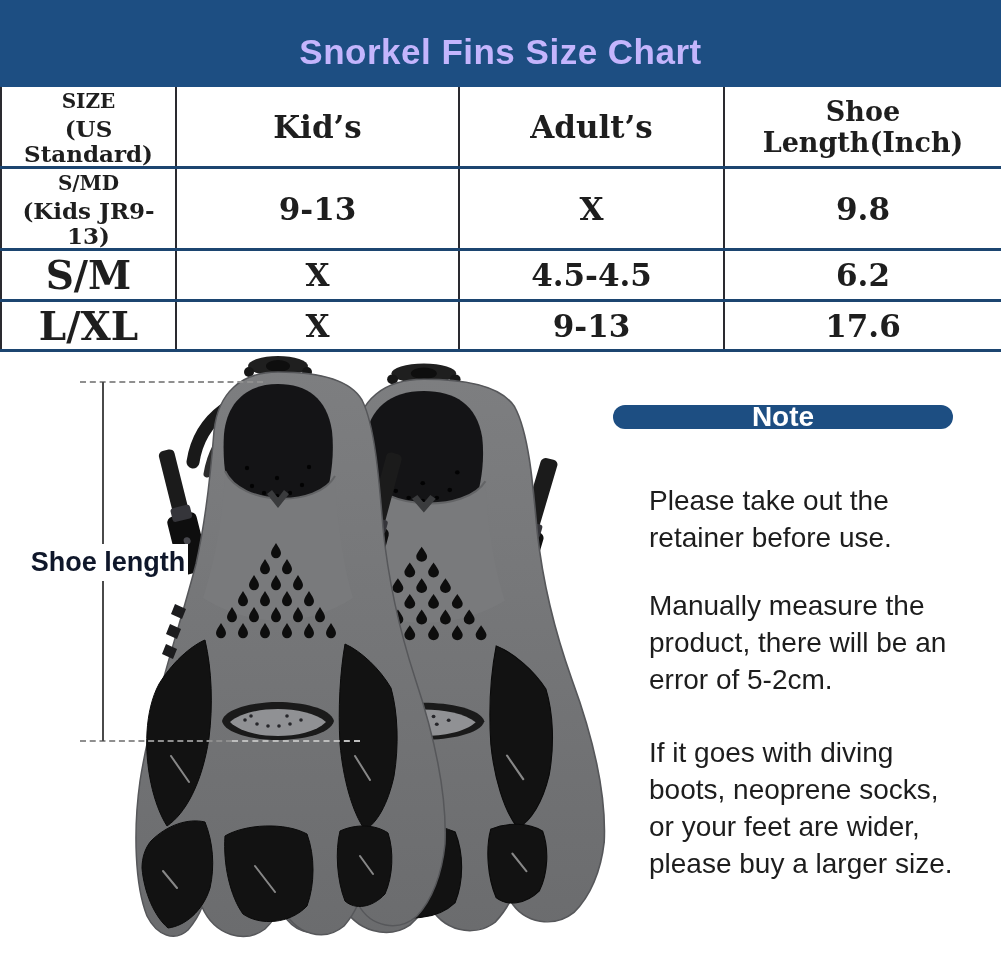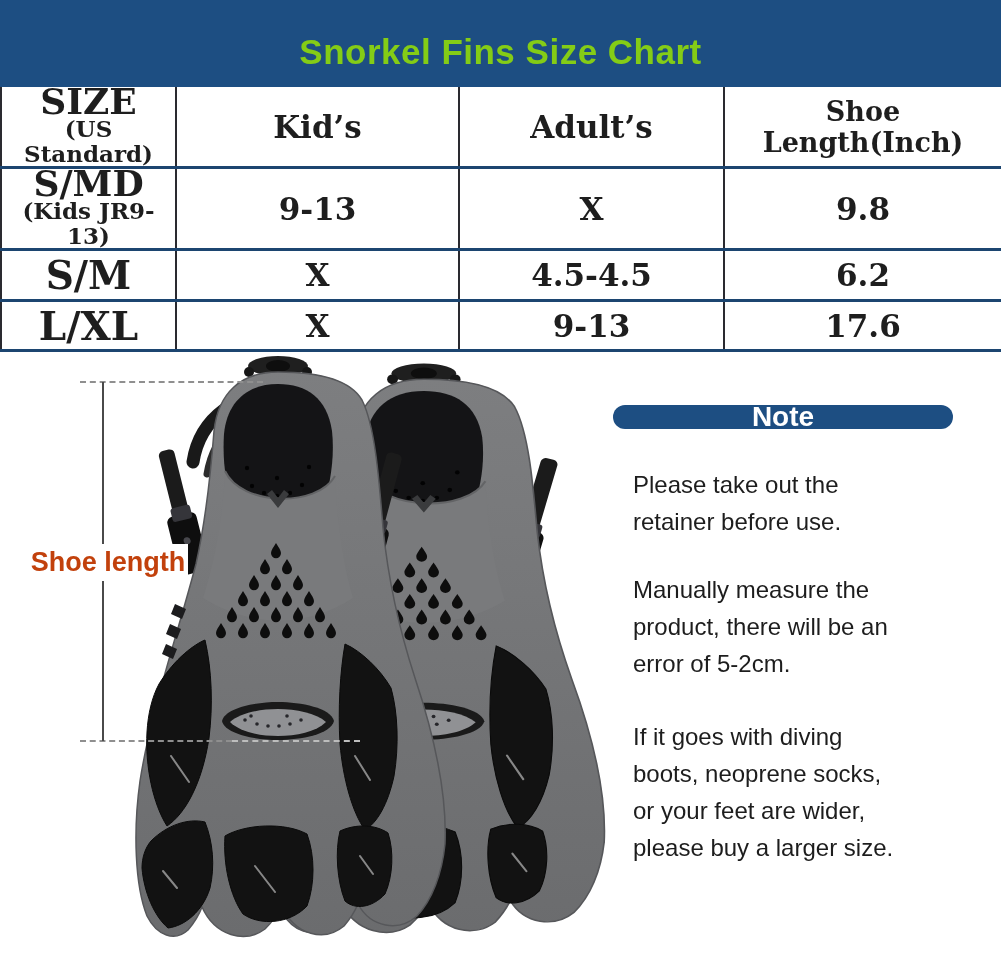--- a/index.html
+++ b/index.html
@@ -6,69 +6,69 @@
   .page{
     position:relative;width:1001px;height:961px;background:#ffffff;
     font-family:"Liberation Sans",sans-serif;overflow:hidden;
   }
   
   .banner{
     position:absolute;left:0;top:0;width:1001px;height:87px;
     background:#1d4e82;display:flex;align-items:center;justify-content:center;
   }
   .banner-title{
-    color:#84cc16;font-size:35px;font-weight:bold;letter-spacing:.5px;margin-top:16px;
+    color:#c4b5fd;font-size:35px;font-weight:bold;letter-spacing:.5px;margin-top:16px;
   }
   
   table.size-table{
     position:absolute;left:0;top:87px;width:1001px;
     border-collapse:collapse;table-layout:fixed;
     font-family:"DejaVu Serif","Liberation Serif",serif;color:#1e1e1e;
   }
   table.size-table td,table.size-table th{
     border-left:2px solid #2a2a30;border-right:2px solid #2a2a30;
     border-top:3px solid #1c4570;border-bottom:3px solid #1c4570;
     text-align:center;vertical-align:middle;padding:0;font-weight:bold;
   }
   table.size-table tr.head th{border-top:none;height:45px;}
   table.size-table tr.r1 td{height:48px;}
   table.size-table tr.r2 td{height:48px;}
   table.size-table tr.r3 td{height:47px;}
   .col-head{font-size:31px;}
   .col-head-shoe{font-size:27px;border-radius:24px;}
-  .size-main{font-size:36px;line-height:29px;}
+  .size-main{font-size:20px;line-height:29px;}
   .size-sub{font-size:23px;line-height:25px;}
   .size-big{font-size:39px;}
   .data-cell{font-size:31px;}
   
   .fins{position:absolute;left:55px;top:336px;}
   
   .dash-top{position:absolute;left:80px;top:381px;width:183px;height:0;
     border-top:2px dashed #8f8f8f;}
   .dash-bottom-a{position:absolute;left:80px;top:740px;width:152px;height:0;
     border-top:2px dashed #8f8f8f;}
   .dash-bottom-b{position:absolute;left:232px;top:740px;width:128px;height:0;
     border-top:2px dashed #bdbdbd;}
   .vline{position:absolute;left:102px;top:382px;width:0;height:359px;
     border-left:2px solid #4a4a4a;}
   .shoe-label{
     position:absolute;left:28px;top:544px;width:160px;text-align:center;
-    background:#ffffff;padding:3px 0;color:#c2410c;
+    background:#ffffff;padding:3px 0;color:#0f172a;
     font-size:27px;font-weight:bold;
   }
   
   .note-pill{
     position:absolute;left:613px;top:405px;width:340px;height:24px;
     background:#1d4e82;border-radius:19px;display:flex;
     align-items:center;justify-content:center;
   }
   .note-pill-label{color:#ffffff;font-size:28px;font-weight:bold;}
   .note-body{position:absolute;left:633px;top:466px;width:352px;color:#1d1d1d;}
   .note-body p{
-    margin:0;font-size:24px;line-height:37px;white-space:pre-line;
+    margin:16px;font-size:28px;line-height:37px;white-space:pre-line;
   }
   .note-body p.p1{margin-bottom:31px;}
   .note-body p.p2{margin-bottom:36px;}
 </style>
 </head>
 <body>
 
 <div class="page">
 
   <div class="banner">

